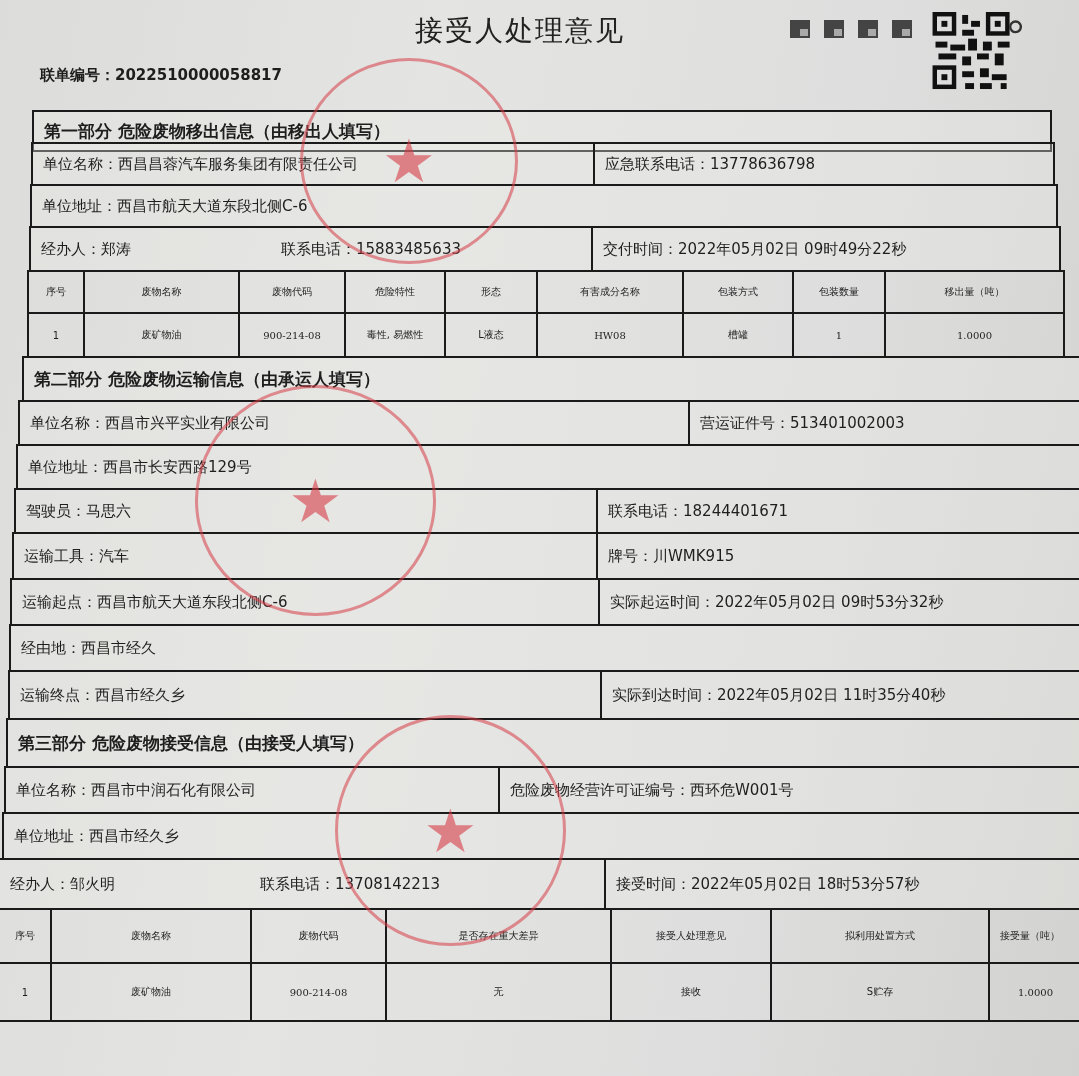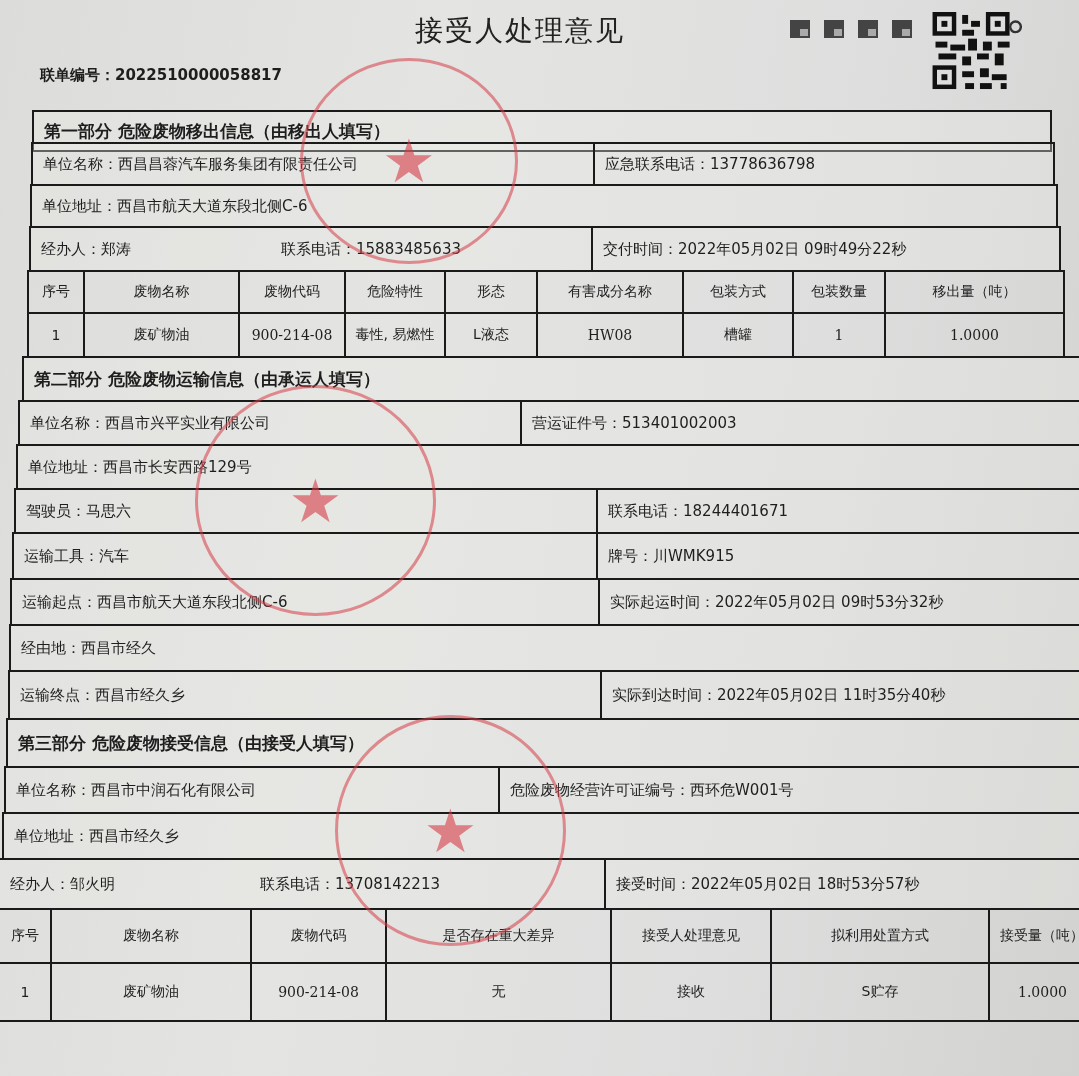--- a/index.html
+++ b/index.html
@@ -17,21 +17,21 @@
   .icons { position:absolute; left:790px; top:20px; display:flex; gap:14px; }
   .icons .ic { width:20px; height:18px; background:#444; position:relative; }
   .icons .ic::after { content:""; position:absolute; right:2px; bottom:2px; width:8px; height:7px; background:#aaa; }
   .qr { position:absolute; left:932px; top:12px; width:90px; height:80px; }
   .form-id { position:absolute; left:40px; top:66px; font-size:15px; font-weight:bold; }
   .row { position:absolute; border:2px solid #1a1a1a; box-sizing:border-box; display:flex; align-items:center; font-size:15px; background:rgba(235,235,233,0.35); }
   .row .cell { height:100%; display:flex; align-items:center; box-sizing:border-box; padding-left:10px; white-space:nowrap; }
   .row .cell + .cell { border-left:2px solid #1a1a1a; }
   .section { font-weight:bold; font-size:17px; }
   .grid { position:absolute; display:grid; border:2px solid #1a1a1a; box-sizing:border-box; }
-  .grid > div { border-right:2px solid #1a1a1a; border-bottom:2px solid #1a1a1a; display:flex; align-items:center; justify-content:center; font-size:14px; white-space:nowrap; overflow:hidden; }
+  .grid > div { border-right:2px solid #1a1a1a; border-bottom:2px solid #1a1a1a; display:flex; align-items:center; justify-content:center; font-size:10px; white-space:nowrap; overflow:hidden; }
   .grid > div.last { border-right:none; }
   .grid > div.bottom { border-bottom:none; }
   .mono { font-family:"DejaVu Serif", "Liberation Serif", serif; }
   .stamp { position:absolute; border:3px solid rgba(214,60,70,0.55); border-radius:50%; pointer-events:none; }
   .stamp .star { position:absolute; left:50%; top:50%; transform:translate(-50%,-50%); color:rgba(214,60,70,0.6); font-size:60px; }
 </style>
 </head>
 <body>
 
 <div class="title">接受人处理意见</div>
@@ -111,21 +111,21 @@
   <div class="bottom mono">HW08</div>
   <div class="bottom">槽罐</div>
   <div class="bottom mono">1</div>
   <div class="bottom last mono">1.0000</div>
 </div>
 
 <div class="row" style="left:22px; top:356px; width:1057px; height:46px; border-right:none;">
   <div class="cell section">第二部分  危险废物运输信息（由承运人填写）</div>
 </div>
 <div class="row" style="left:18px; top:400px; width:1061px; height:46px; border-right:none;">
-  <div class="cell" style="width:500px;border-radius:10px;">单位名称：西昌市兴平实业有限公司</div>
+  <div class="cell" style="width:668px;border-radius:10px;">单位名称：西昌市兴平实业有限公司</div>
   <div class="cell" style="flex:1;">营运证件号：513401002003</div>
 </div>
 <div class="row" style="left:16px; top:444px; width:1063px; height:46px; border-right:none;">
   <div class="cell" style="width:578px;">单位地址：西昌市长安西路129号</div>
 </div>
 <div class="row" style="left:14px; top:488px; width:1065px; height:46px; border-right:none;">
   <div class="cell" style="width:580px;">驾驶员：马思六</div>
   <div class="cell" style="flex:1;">联系电话：18244401671</div>
 </div>
 <div class="row" style="left:12px; top:532px; width:1067px; height:48px; border-right:none;">

